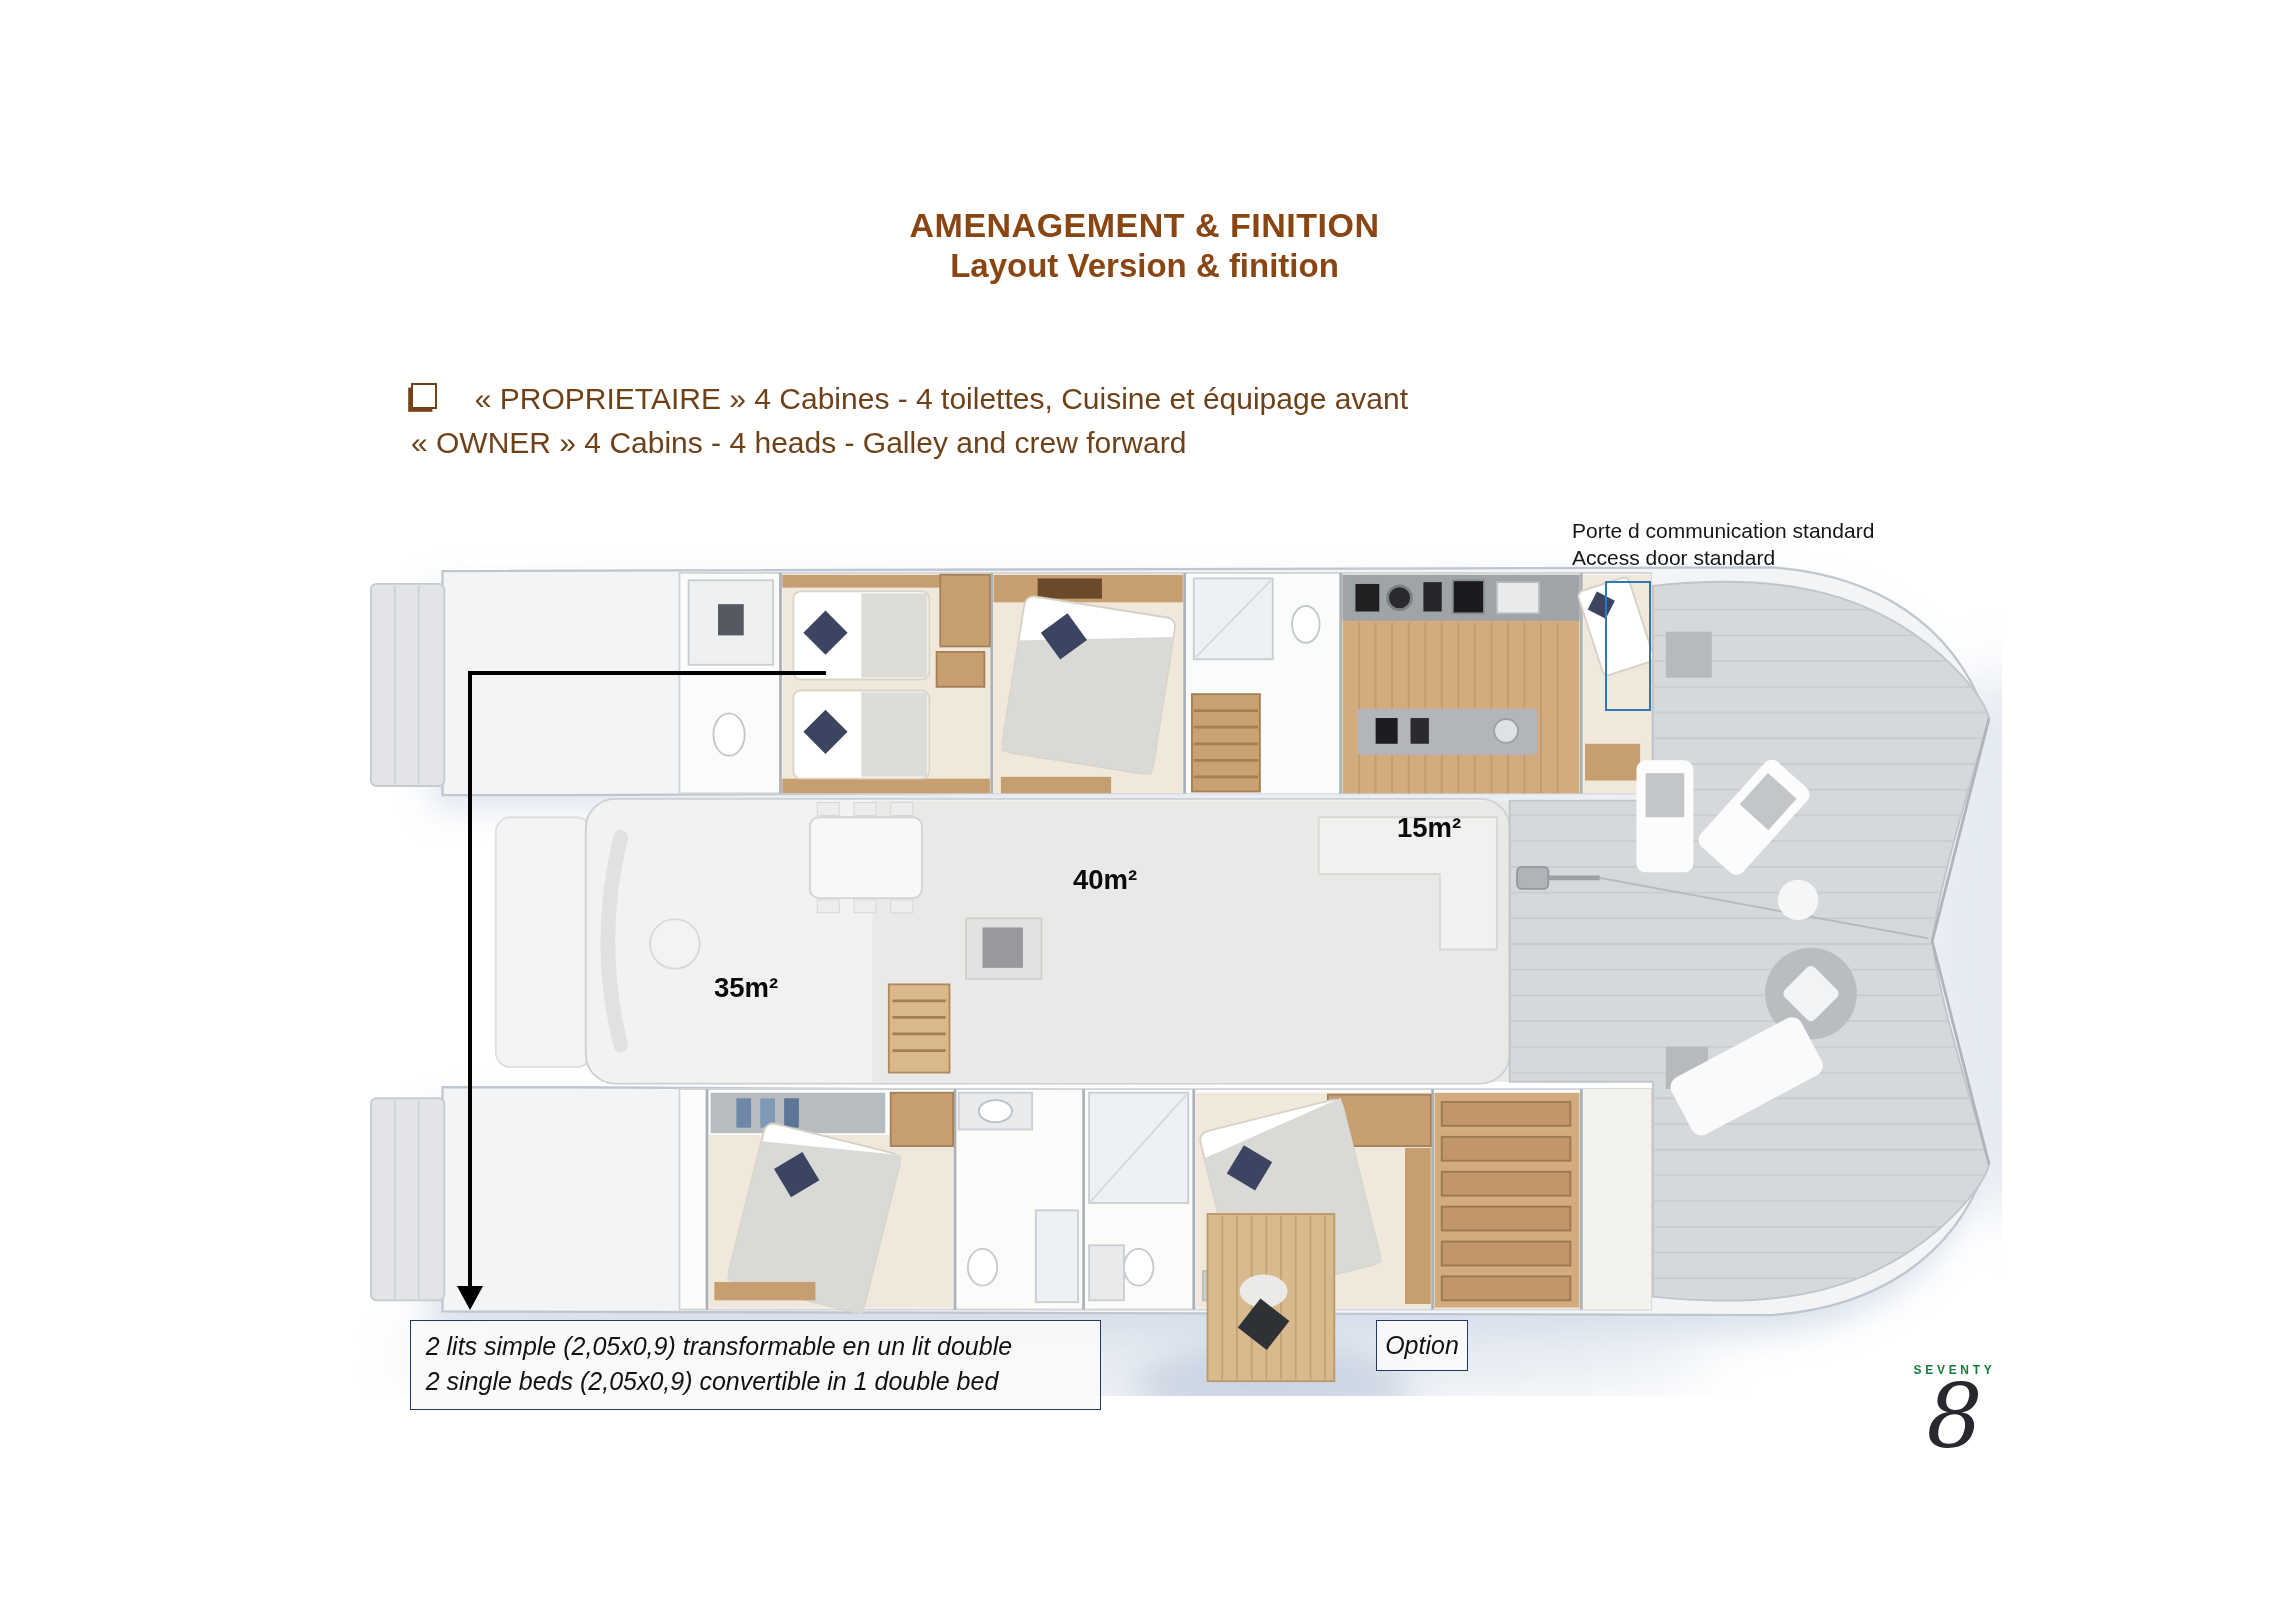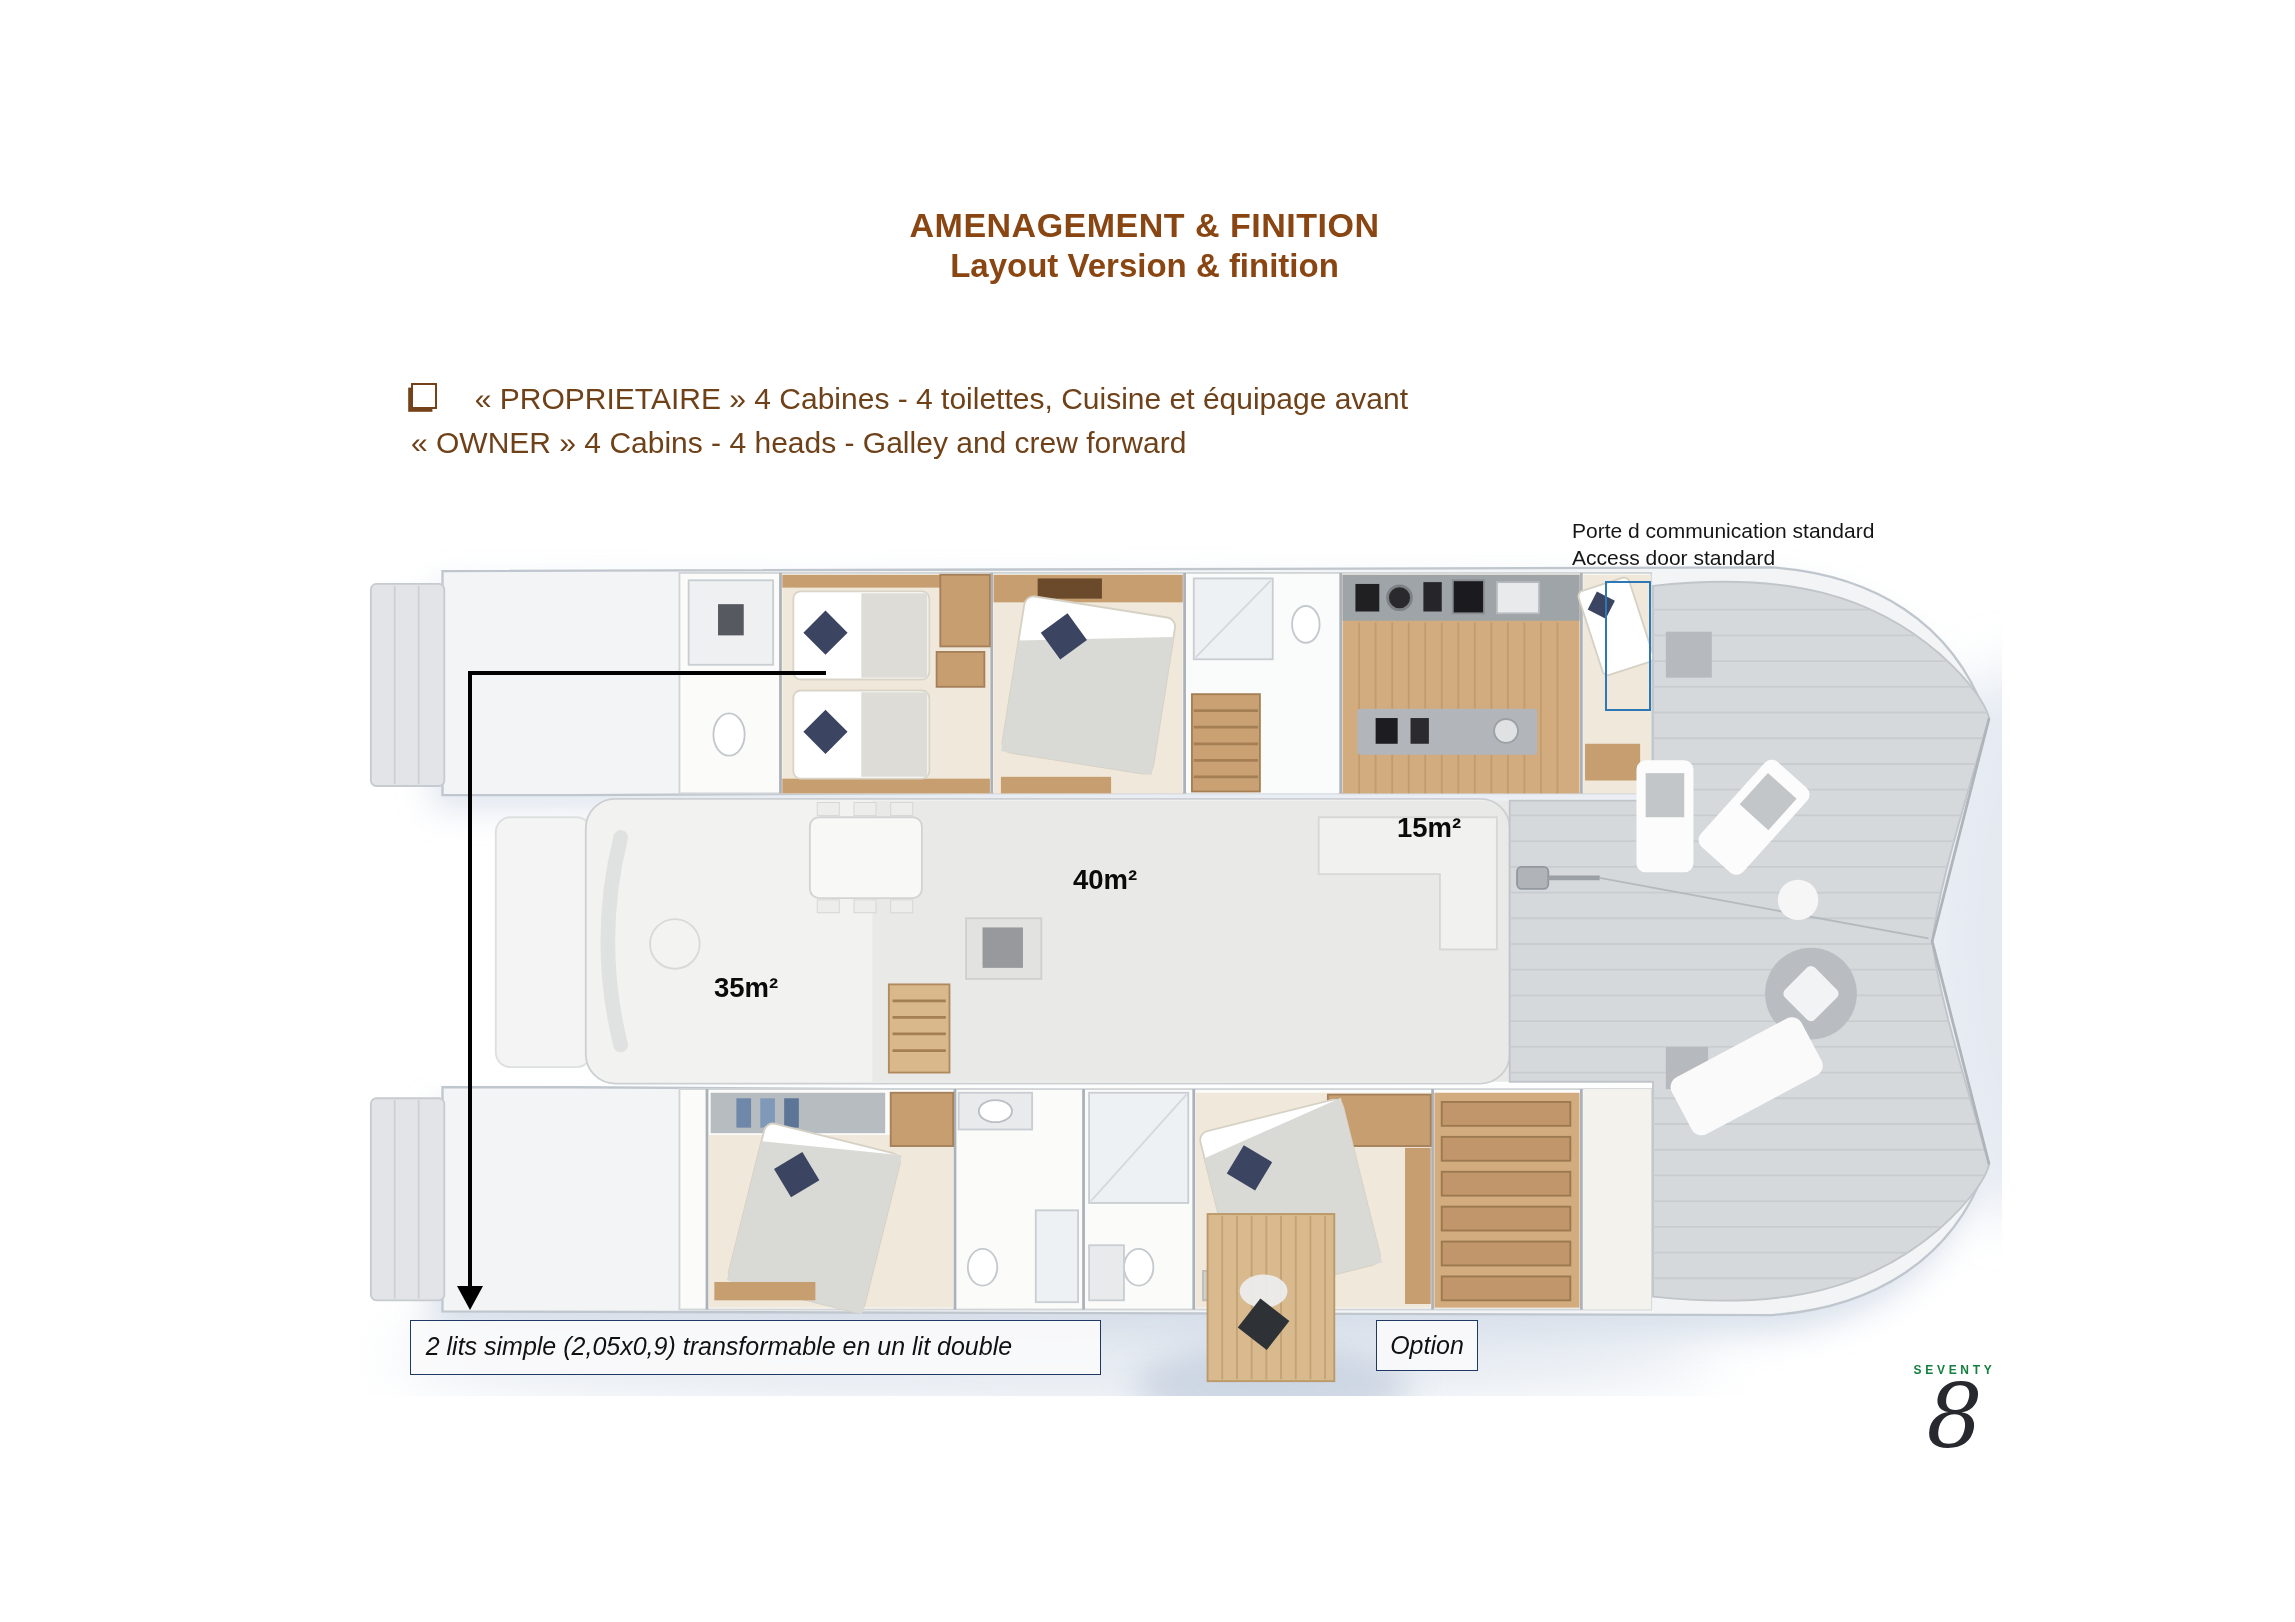--- a/index.html
+++ b/index.html
@@ -30,21 +30,21 @@
   .area-label-fwd{left:1397px;top:812px;}
   .area-label-saloon{left:1073px;top:864px;}
   .area-label-aft{left:714px;top:972px;}
   .arrow-h{position:absolute;left:470px;top:671px;width:356px;height:3.7px;background:#000;}
   .arrow-v{position:absolute;left:468px;top:671px;width:3.7px;height:616px;background:#000;}
   .arrow-head{position:absolute;left:457px;top:1286px;width:0;height:0;
     border-left:13px solid transparent;border-right:13px solid transparent;border-top:24px solid #000;}
   .note-box{position:absolute;left:410px;top:1320px;width:691px;box-sizing:border-box;
     border:1.8px solid #1f3864;background:rgba(250,250,251,0.92);padding:8.3px 14.7px 10px;
     font-style:italic;font-size:25px;line-height:35px;color:#111;}
-  .option-box{position:absolute;left:1376px;top:1320px;width:102px;height:51px;box-sizing:border-box;
+  .option-box{position:absolute;left:1376px;top:1320px;width:92px;height:51px;box-sizing:border-box;
     border:1.8px solid #1f3864;background:rgba(250,250,252,0.92);display:flex;align-items:center;
     justify-content:center;font-style:italic;font-size:25px;color:#111;}
   
   .logo{position:absolute;left:1881px;top:1363px;width:147px;text-align:center;color:#26262e;}
   .logo-brand{font-size:12px;font-weight:bold;letter-spacing:3.7px;color:#15803d;}
   .logo-model{font-family:"DejaVu Serif", serif;font-style:italic;font-size:88px;
     line-height:79px;color:#28282f;}
 </style>
 </head>
 <body>
@@ -365,20 +365,21 @@
   <div class="area-label area-label-fwd">15m²</div>
   <div class="area-label area-label-saloon">40m²</div>
   <div class="area-label area-label-aft">35m²</div>
 
   <div class="arrow-h"></div>
   <div class="arrow-v"></div>
   <div class="arrow-head"></div>
 
   <div class="note-box">
     <div>2 lits simple (2,05x0,9) transformable en  un lit double</div>
+    <div>2 single beds (2,05x0,9) convertible in 1 double bed</div>
   </div>
 
   <div class="option-box">
     <span>Option</span>
   </div>
 
   <div class="logo">
     <div class="logo-brand">SEVENTY</div>
     <div class="logo-model">8</div>
   </div>

